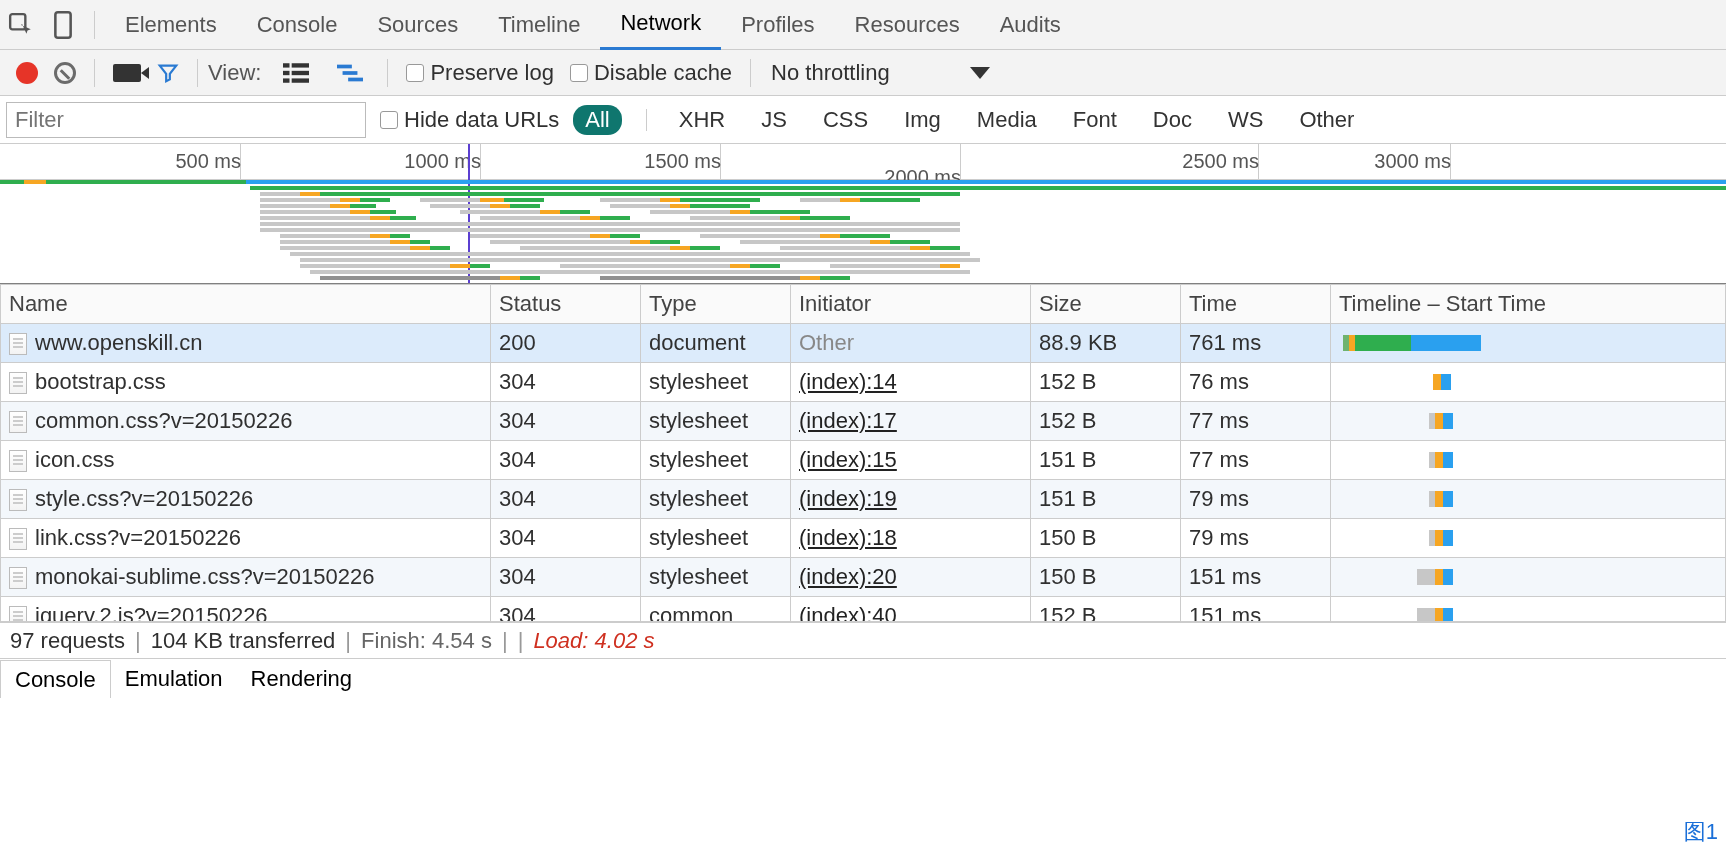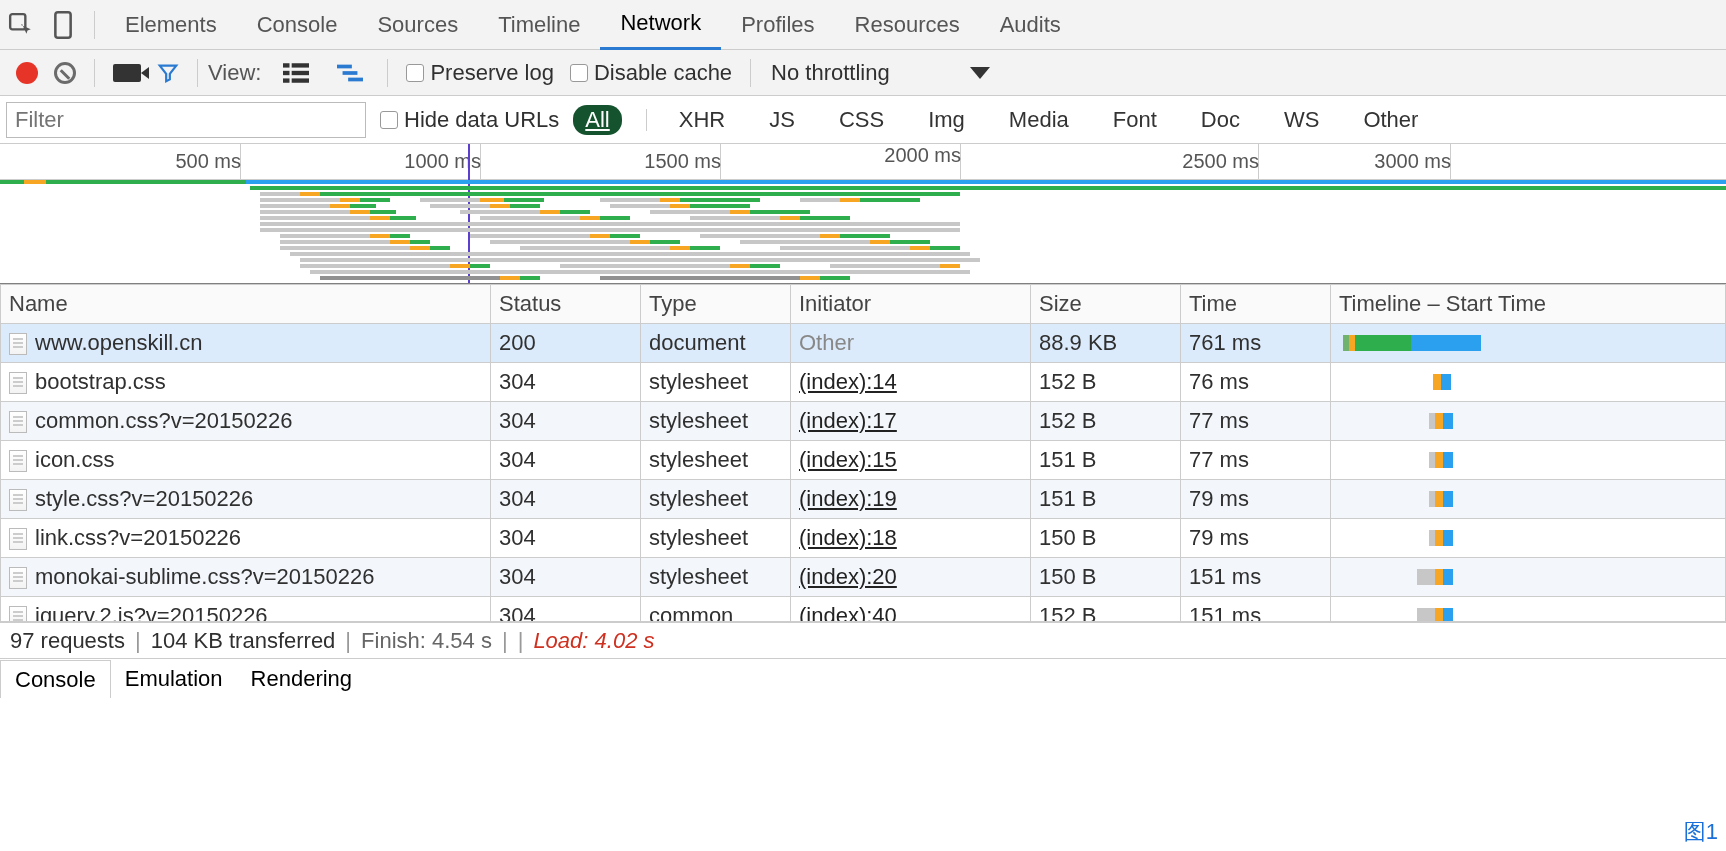--- a/index.html
+++ b/index.html
@@ -24,21 +24,21 @@
   .funnel { width:22px; height:22px; }
   .view-label { color:#555; margin-right:8px; }
   .view-icon { width:26px; height:20px; margin:0 6px; }
   .chk { width:18px; height:18px; border:1px solid #999; border-radius:3px; background:#fff; margin-right:6px; }
   .throttle { display:flex; align-items:center; gap:80px; padding:0 10px; }
   .tri-down { width:0; height:0; border-left:10px solid transparent; border-right:10px solid transparent; border-top:12px solid #333; }
 
   
   .filterbar { height:48px; display:flex; align-items:center; border-bottom:1px solid #ccc; padding:4px 6px; gap:14px; }
   .filter-input { width:360px; height:36px; border:1px solid #bbb; padding:0 8px; font-size:22px; color:#777; }
-  .pill { background:#14532d; color:#fff; border-radius:14px; padding:2px 12px;text-decoration:underline; }
+  .pill { background:#0f766e; color:#fff; border-radius:14px; padding:2px 12px; }
   .ftype { color:#333; padding:0 8px; cursor:pointer; }
 
   
   .ruler { height:36px; border-bottom:1px solid #ccc; position:relative; }
   .ruler .tick { position:absolute; top:0; bottom:0; border-left:1px solid #ccc; color:#555; font-size:20px; padding-top:6px; padding-right:6px; text-align:right; }
 
   
   .overview { height:104px; border-bottom:1px solid #808080; position:relative; background:#fff; }
   .ov-line { position:absolute; height:4px; }
 
@@ -152,21 +152,21 @@
 </div>
 
 <div class="filterbar">
   <input class="filter-input" placeholder="Filter" style="">
   <label class="row">
     <span class="chk"></span>
       <span>Hide data URLs</span>
   </label>
   <span class="pill">All</span>
   <div class="sep" style="height:22px;"></div>
-  <div id="ftypes" class="row" style="gap:28px;">
+  <div id="ftypes" class="row" style="gap:20px;">
       <span class="ftype">XHR</span>
       <span class="ftype">JS</span>
       <span class="ftype">CSS</span>
       <span class="ftype">Img</span>
       <span class="ftype">Media</span>
       <span class="ftype">Font</span>
       <span class="ftype">Doc</span>
       <span class="ftype">WS</span>
       <span class="ftype">Other</span>
     </div>
@@ -176,21 +176,21 @@
     <div class="tick" style="left: 240px; width: 0px;">
       <div style="position: absolute; right: 6px; top: 6px; white-space: nowrap;">500 ms</div>
     </div>
     <div class="tick" style="left: 480px; width: 0px;">
       <div style="position: absolute; right: 6px; top: 6px; white-space: nowrap;">1000 ms</div>
     </div>
     <div class="tick" style="left: 720px; width: 0px;">
       <div style="position: absolute; right: 6px; top: 6px; white-space: nowrap;">1500 ms</div>
     </div>
     <div class="tick" style="left: 960px; width: 0px;">
-      <div style="position: absolute; right: 6px; top: 0; white-space: nowrap;">2000 ms</div>
+      <div style="position: absolute; right: 6px; top: 22px; white-space: nowrap;">2000 ms</div>
     </div>
     <div class="tick" style="left: 1258px; width: 0px;">
       <div style="position: absolute; right: 6px; top: 6px; white-space: nowrap;">2500 ms</div>
     </div>
     <div class="tick" style="left: 1450px; width: 0px;">
       <div style="position: absolute; right: 6px; top: 6px; white-space: nowrap;">3000 ms</div>
     </div>
   </div>
 
 <div class="overview" id="overview">

